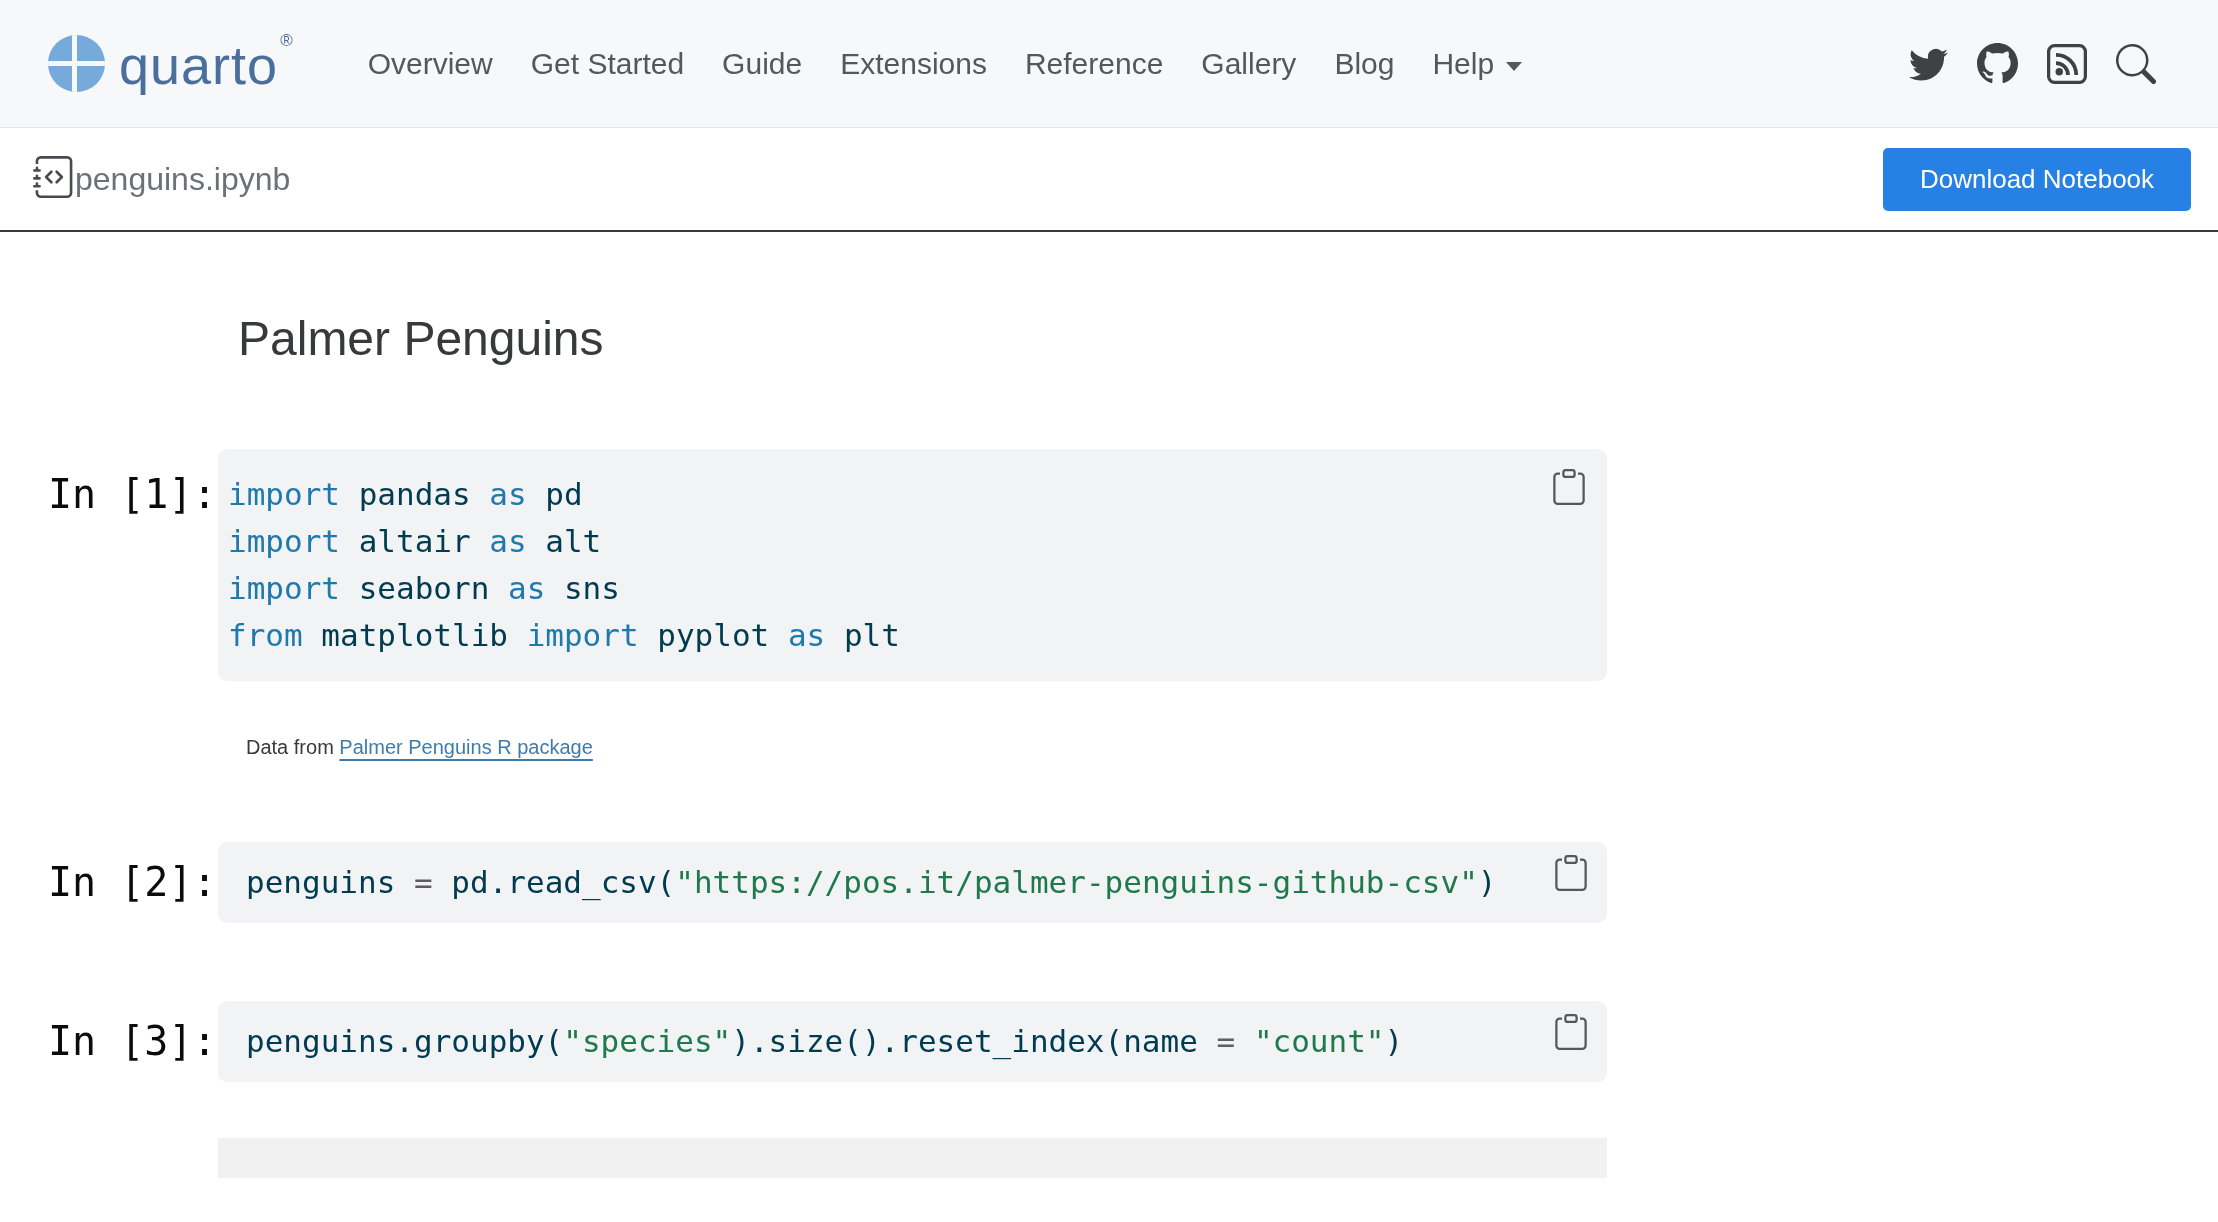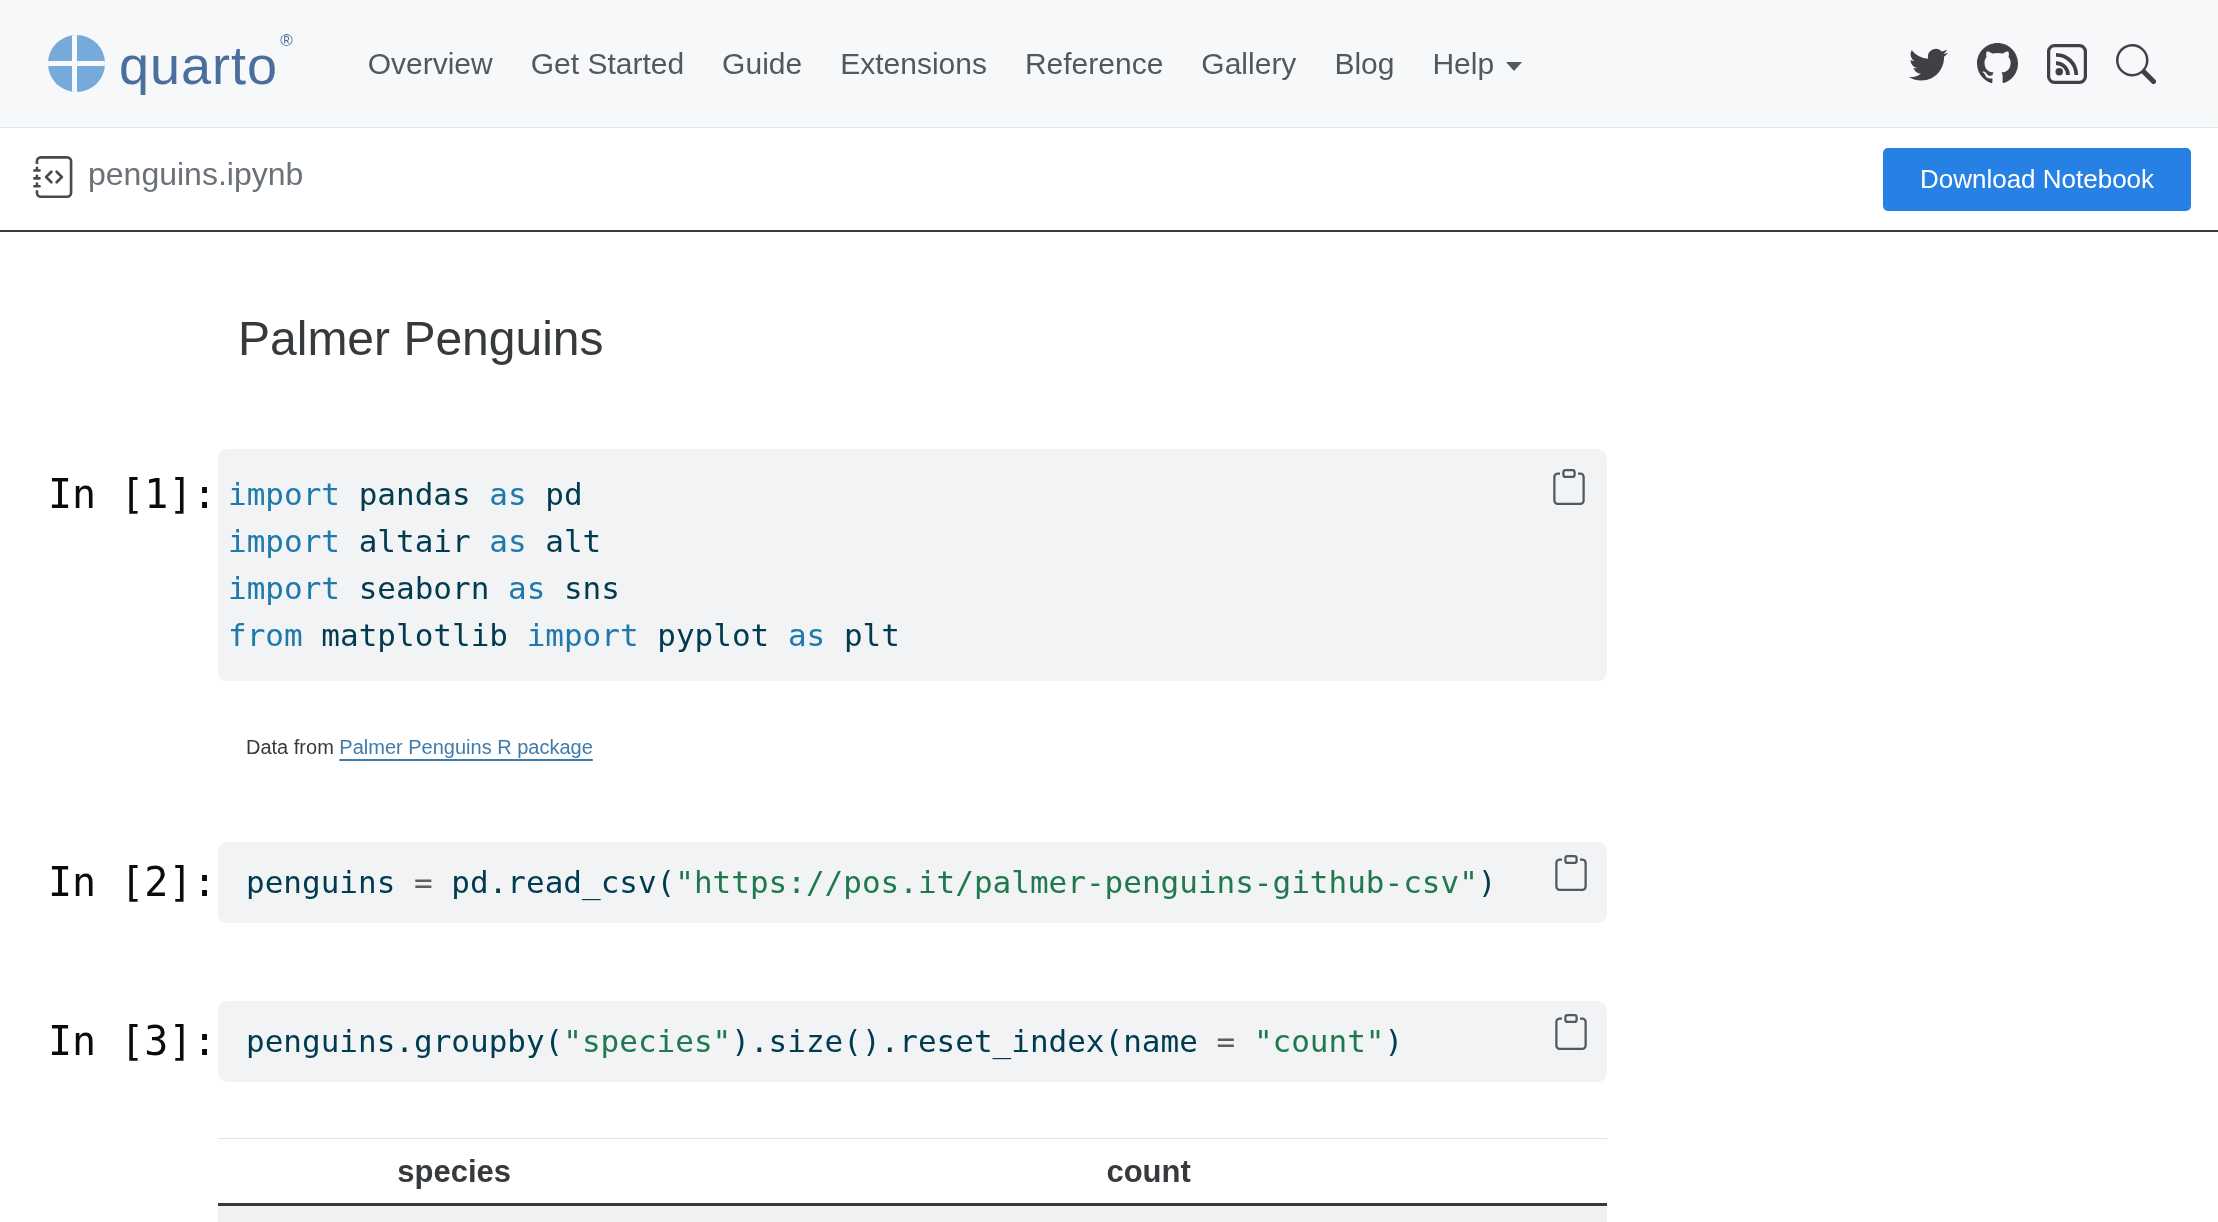--- a/index.html
+++ b/index.html
@@ -30,21 +30,21 @@
   .nav-items { display:flex; align-items:center; margin-left:74px; gap:38px; }
   .nav-link { font-size:30px; color:#54585c; text-decoration:none; white-space:nowrap; cursor:pointer; }
   .caret { display:inline-block; width:0; height:0; border-left:8px solid transparent;
     border-right:8px solid transparent; border-top:9px solid #54585c; margin-left:12px; vertical-align:3px; }
   .nav-icons { margin-left:auto; display:flex; align-items:center; gap:29px; }
   .nav-icon { color:#404145; cursor:pointer; display:flex; align-items:center; }
 
   
   .file-bar { height:104px; background:#ffffff; border-bottom:2px solid #373a3c;
     display:flex; align-items:center; padding:0 27px 0 33px; }
-  .file-left { display:flex; align-items:flex-start; gap:13px; }
+  .file-left { display:flex; align-items:center; }
   .file-icon { color:#474b4f; }
   .file-name { font-size:32px; color:#6b7179; }
   .download-btn { margin-left:auto; background:var(--accent-blue); color:#ffffff; border:none;
     border-radius:5px; font-size:26px; font-family:"Liberation Sans", sans-serif;
     width:308px; height:63px; cursor:pointer; }
 
   
   .article-title { font-size:48px; font-weight:400; color:#373a3c; margin:74px 0 0 238px; line-height:66px; }
 
   .cell-row { display:flex; margin-left:48px; }
@@ -182,23 +182,15 @@
       <button class="copy-btn">
         <svg width="36" height="36" viewBox="0 0 16 16" fill="currentColor">
             <path d="M4 1.5H3a2 2 0 0 0-2 2V14a2 2 0 0 0 2 2h10a2 2 0 0 0 2-2V3.5a2 2 0 0 0-2-2h-1v1h1a1 1 0 0 1 1 1V14a1 1 0 0 1-1 1H3a1 1 0 0 1-1-1V3.5a1 1 0 0 1 1-1h1v-1z"></path>
             <path d="M9.5 1a.5.5 0 0 1 .5.5v1a.5.5 0 0 1-.5.5h-3a.5.5 0 0 1-.5-.5v-1a.5.5 0 0 1 .5-.5h3zm-3-1A1.5 1.5 0 0 0 5 1.5v1A1.5 1.5 0 0 0 6.5 4h3A1.5 1.5 0 0 0 11 2.5v-1A1.5 1.5 0 0 0 9.5 0h-3z"></path>
           </svg>
       </button>
     </div>
   </div>
 
   <div class="out-table-wrap">
-    <table class="out-table">
-      <thead>
-        <tr>
-          <th class="th-species">species</th>
-          <th class="th-count">count</th>
-        </tr>
-      </thead>
-    </table>
     <div class="stripe-row"></div>
   </div>
 </main>
 
 </body></html>

